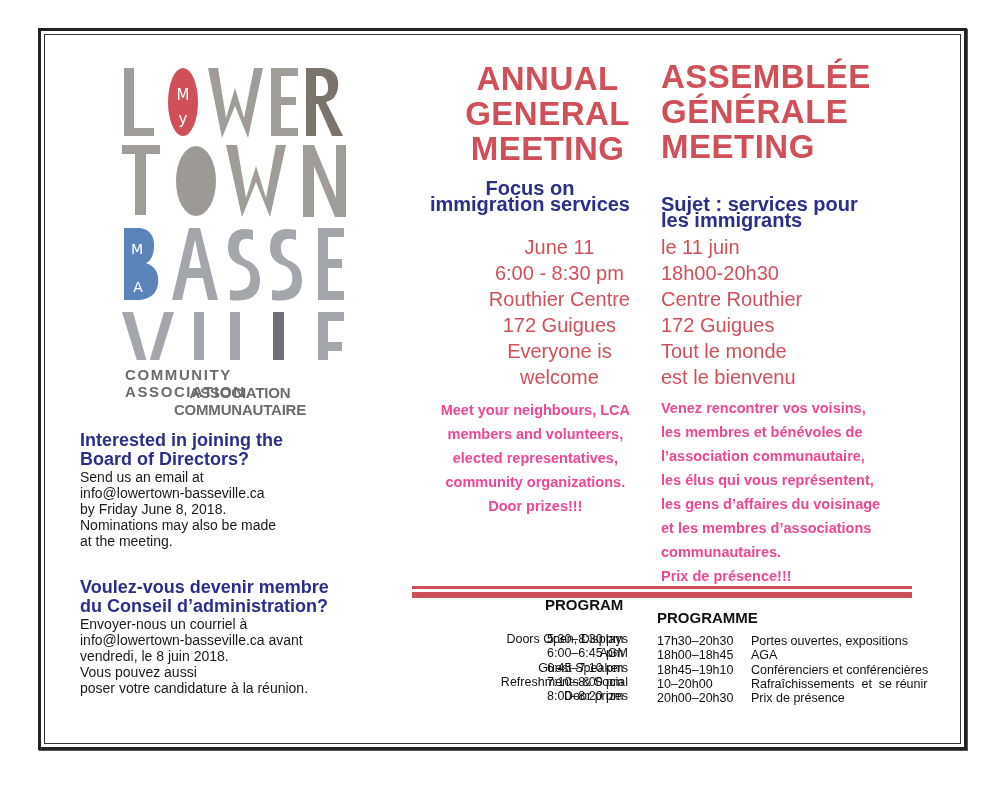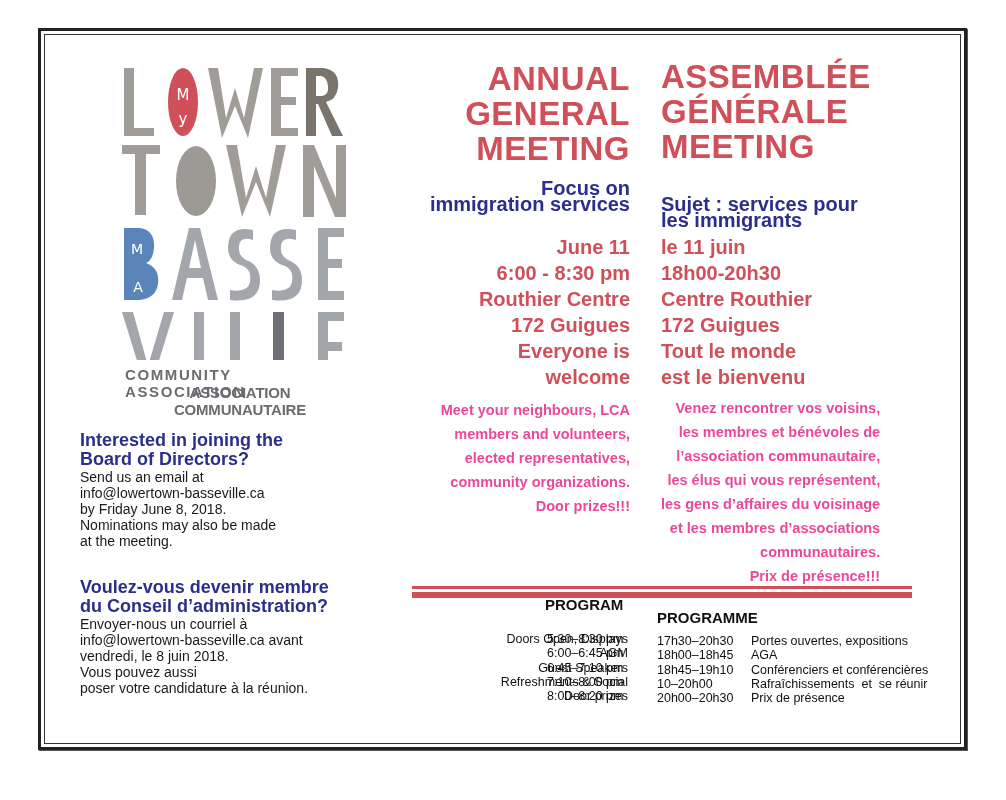--- a/index.html
+++ b/index.html
@@ -14,34 +14,34 @@
   .logo-tag2 { top: 384px; font-size: 15px; letter-spacing: -0.2px; text-align: center; }
 
   
   .left-block { position: absolute; left: 80px; width: 320px; }
   .left-head { color: #2b2f8a; font-weight: bold; font-size: 18px; line-height: 19px; }
   .left-body { color: #1a1a1a; font-size: 14px; line-height: 16px; }
   .lb1 { top: 431px; }
   .lb2 { top: 578px; }
 
   
-  .en-col { position: absolute; right: 376px; text-align: right; }
+  .en-col { position: absolute; right: 376px; text-align: center; }
   .fr-col { position: absolute; left: 661px; text-align: left; }
   .title { color: #d0505a; font-weight: bold; font-size: 33px; line-height: 35px; letter-spacing: 0.5px; }
   .title-en { top: 61px; }
   .title-fr { top: 59px; }
   .subtitle { color: #2b2f8a; font-weight: bold; font-size: 20px; line-height: 16px; }
   .sub-en { top: 180px; }
   .sub-fr { top: 196px; }
-  .details { color: #d0505a; font-weight: bold; font-size: 20px; line-height: 26px; }
+  .details { color: #d0505a; font-weight: normal; font-size: 20px; line-height: 26px; }
   .det-en { top: 234px; }
   .det-fr { top: 234px; }
   .desc { color: #ec4899; font-weight: bold; font-size: 14.5px; line-height: 24px; }
   .desc-en { top: 398px; }
-  .desc-fr { top: 396px; text-align: right; }
+  .desc-fr { top: 396px; }
   .line { display: block; white-space: nowrap; }
 
   
   .divider-thin { position: absolute; left: 412px; top: 586px; width: 500px; height: 3px; background: #d0505a; }
   .divider-thick { position: absolute; left: 412px; top: 592px; width: 500px; height: 6px; background: #d0505a; }
 
   
   .prog-title { position: absolute; color: #111; font-weight: bold; font-size: 15px; }
   .prog-title-en { left: 545px; top: 596px; }
   .prog-title-fr { left: 657px; top: 609px; }

